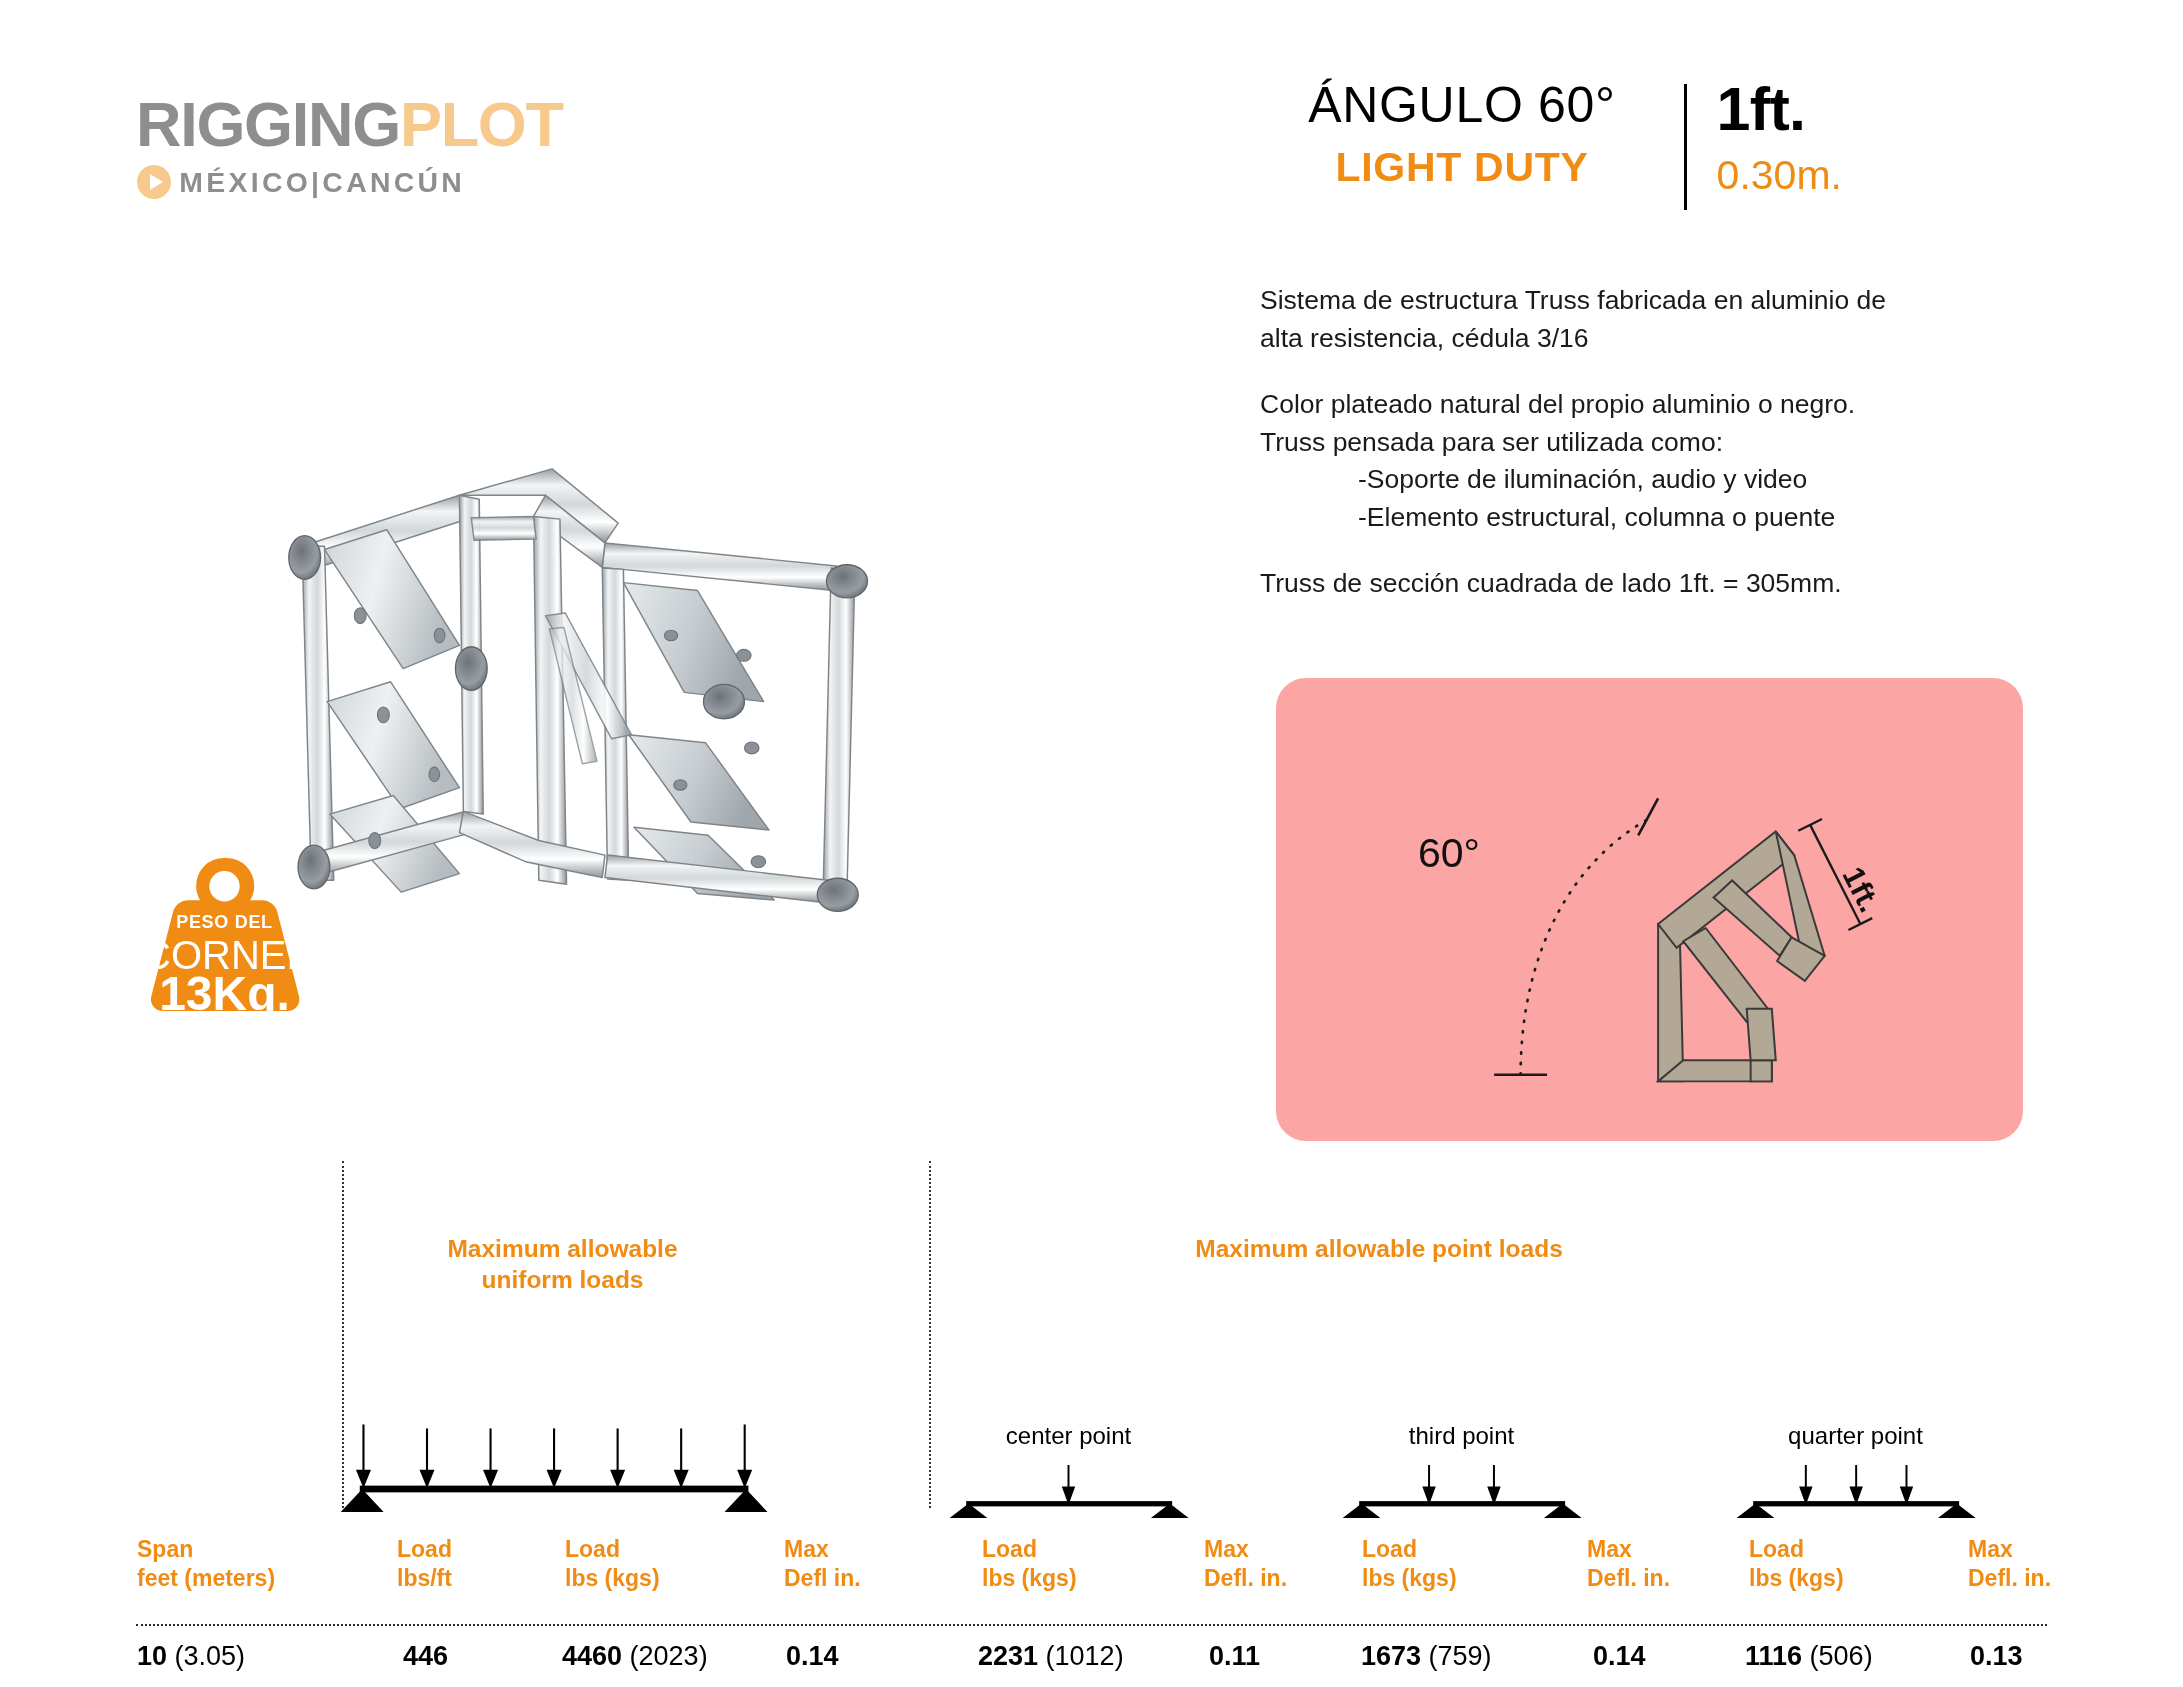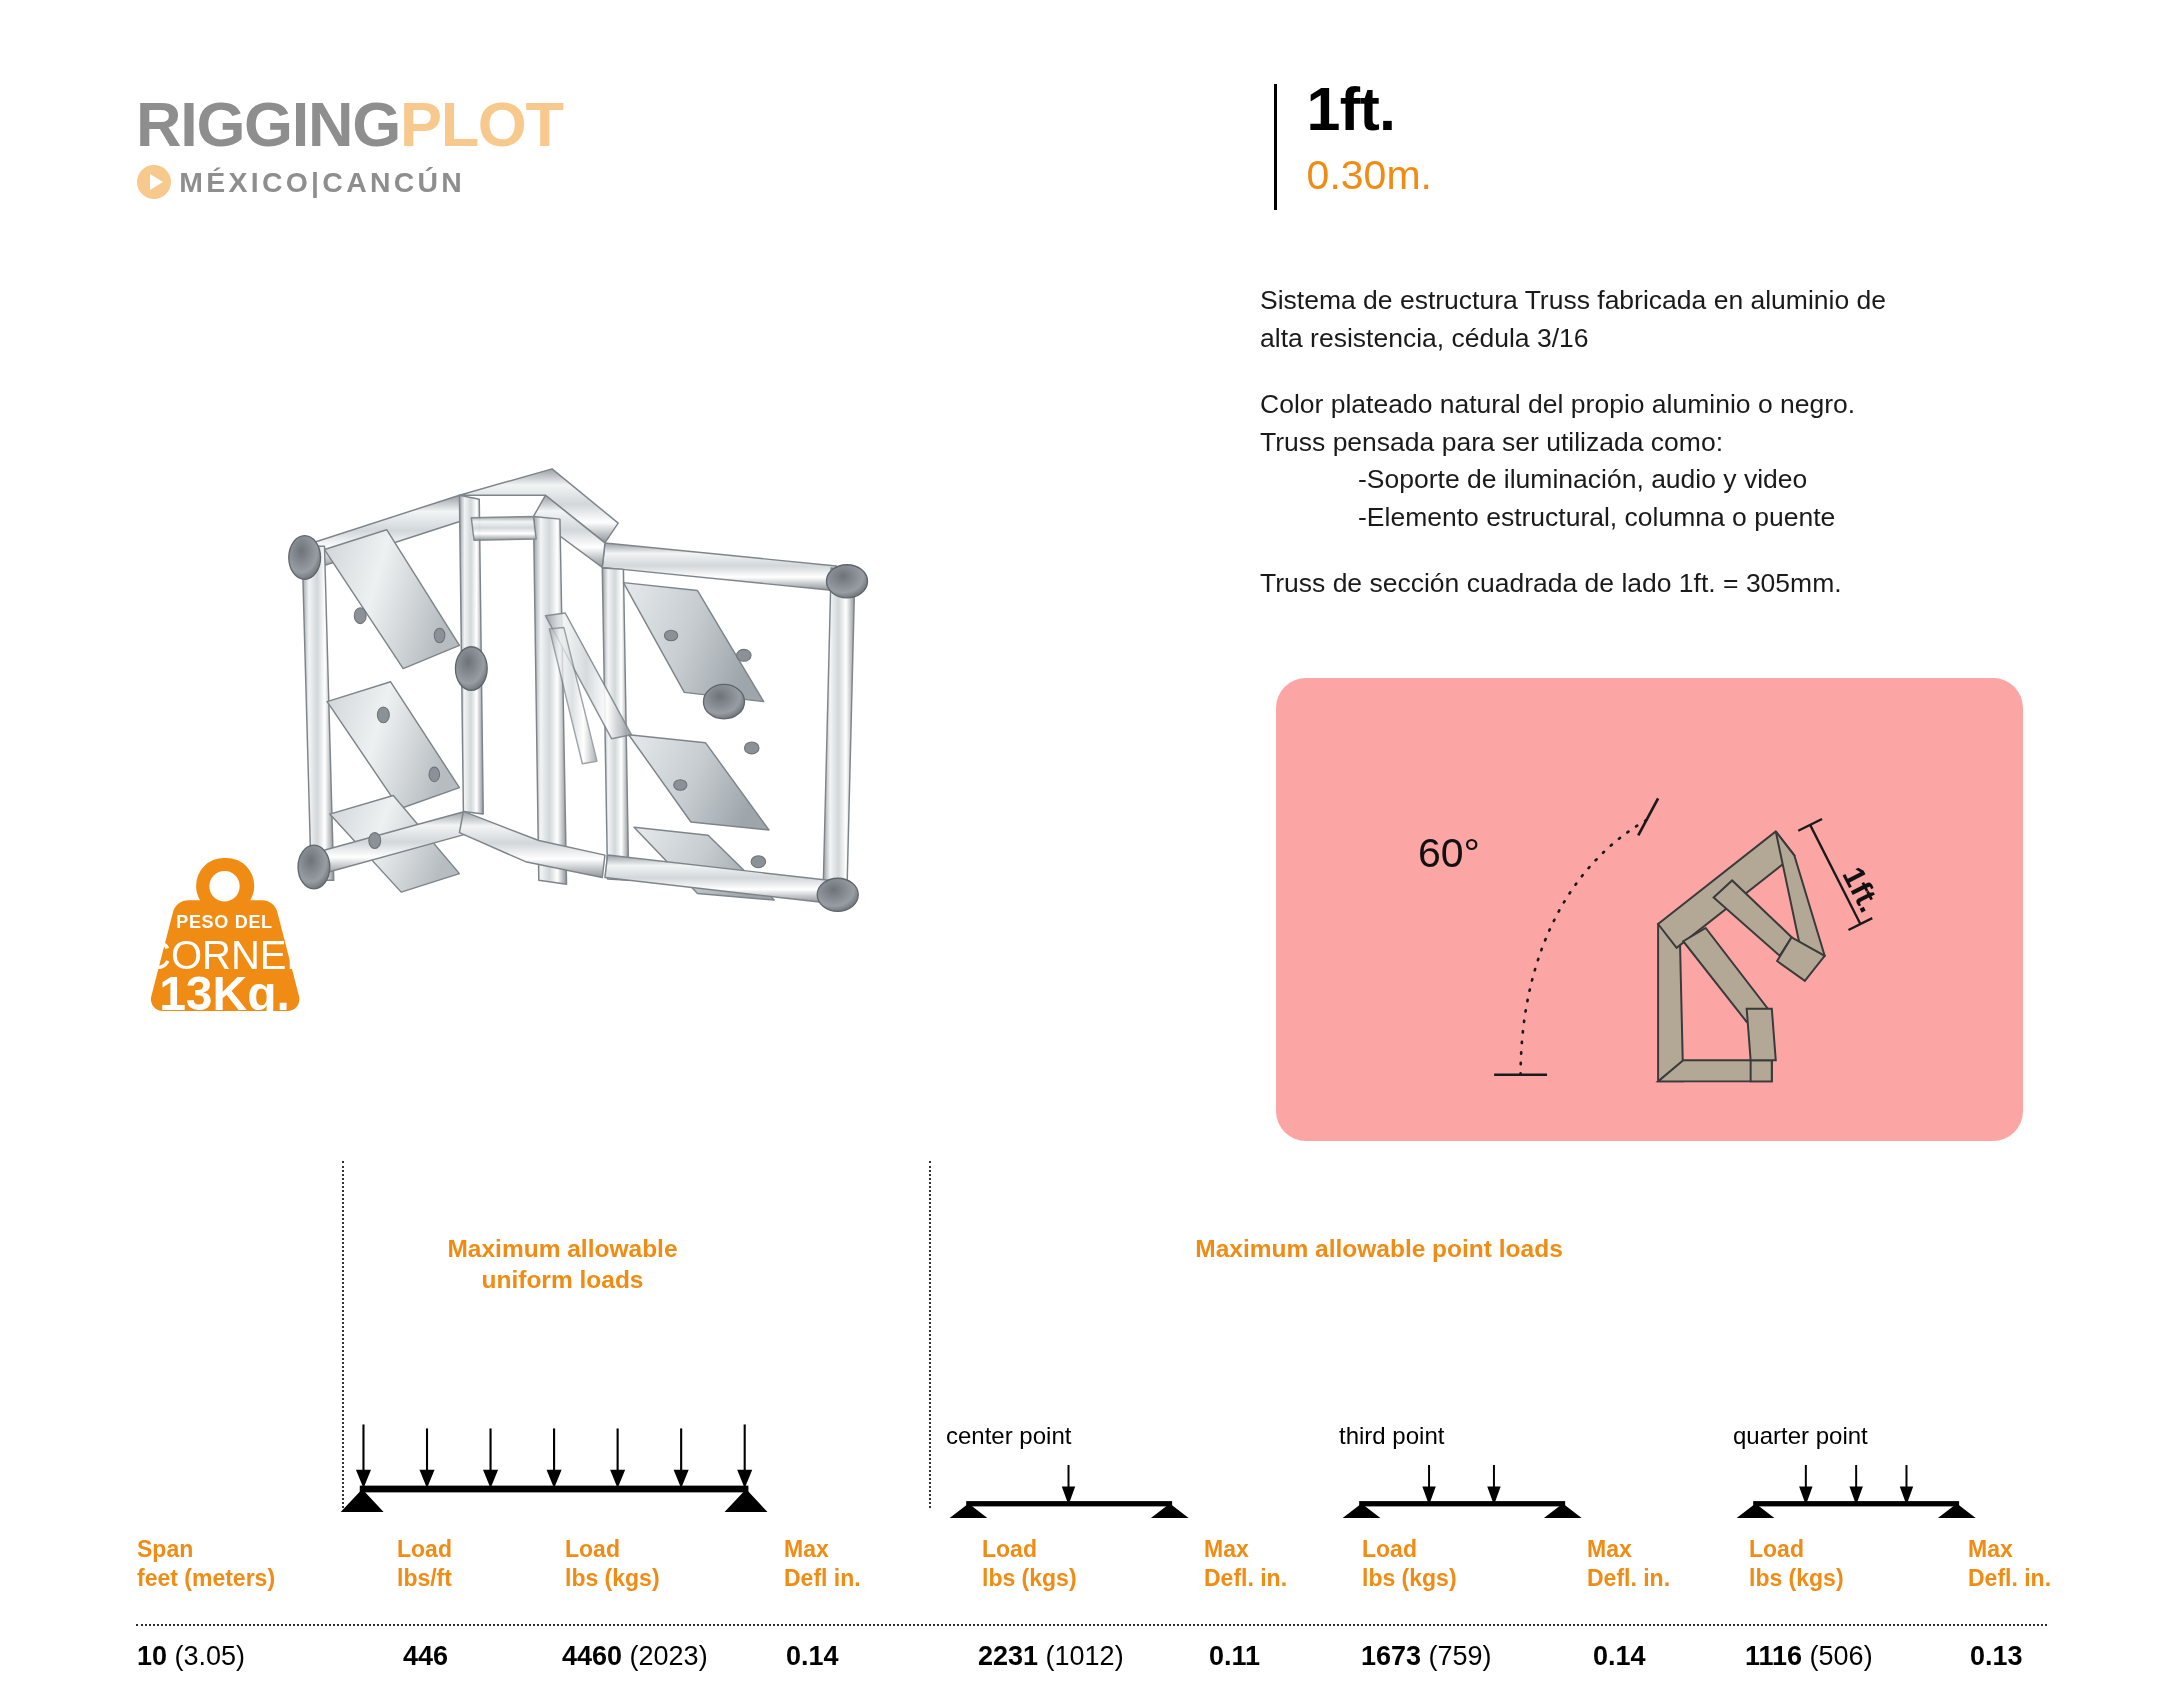--- a/index.html
+++ b/index.html
@@ -76,21 +76,21 @@
   .vdiv { position:absolute; top:0px; width:0; border-left:2px dotted #333; }
 
   .grp-title {
     position:absolute; color:#f08c13; font-weight:700; font-size:24.5px;
     text-align:center; line-height:1.25;
   }
 
   .diagram { position:absolute; }
   .diag-label {
     position:absolute; font-size:24px; color:#000; white-space:nowrap;
-    text-align:left; font-weight:400;
+    text-align:center; font-weight:400;
   }
 
   
   .col-head {
     position:absolute; color:#f08c13; font-weight:700; font-size:23px;
     line-height:1.28; white-space:nowrap;
   }
   .hrule {
     position:absolute; left:136px; width:1911px; height:0;
     border-top:2.6px dotted #2a2a2a;
@@ -113,20 +113,24 @@
         <span class="logo-plot">PLOT</span>
     </div>
     <div class="logo-sub">
       <span class="logo-play"></span>
       <span class="logo-subtext">MÉXICO|CANCÚN</span>
     </div>
   </div>
 
   <div class="header">
     <div class="header-top">
+      <div class="header-left">
+        <div class="h-title">ÁNGULO 60°</div>
+        <div class="h-sub">LIGHT DUTY</div>
+      </div>
       <div class="h-divider"></div>
       <div class="header-right">
         <div class="h-ft">1ft.</div>
         <div class="h-m">0.30m.</div>
       </div>
     </div>
   </div>
 
   <div class="desc">
     <p>Sistema de estructura Truss fabricada en aluminio de</p>

